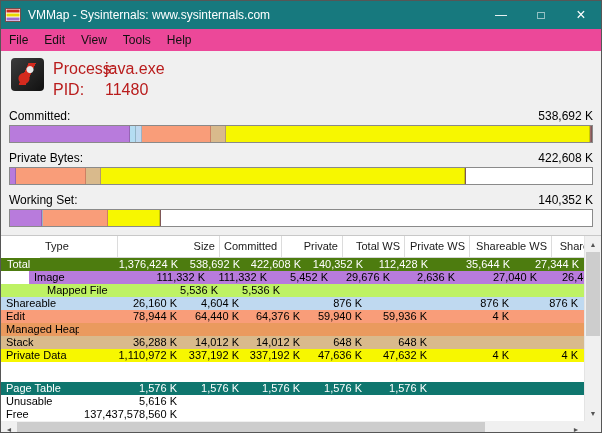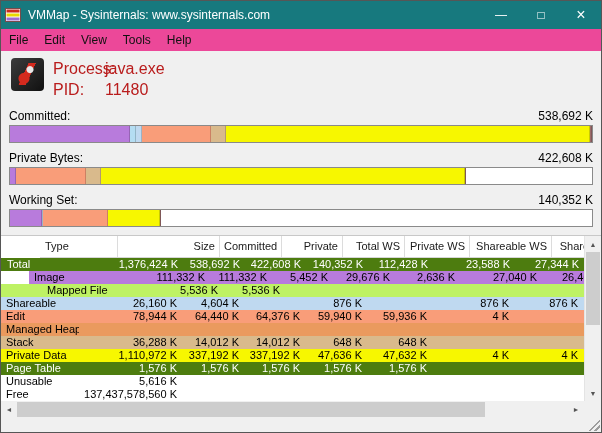--- a/index.html
+++ b/index.html
@@ -181,21 +181,21 @@
           <div class="th">Shared WS</div>
         </div>
       <div class="table-body">
           <div class="tr cols" style="background: #4d7c0f; color: rgb(255, 255, 255); justify-content: center;">
             <div class="td">Total</div>
             <div class="td">1,376,424 K</div>
             <div class="td">538,692 K</div>
             <div class="td">422,608 K</div>
             <div class="td">140,352 K</div>
             <div class="td">112,428 K</div>
-            <div class="td">23,588 K</div>
+            <div class="td">35,644 K</div>
             <div class="td">27,344 K</div>
           </div>
           <div class="tr cols" style="background: rgb(184, 123, 220); color: rgb(0, 0, 0); margin-left: 28px;">
             <div class="td">Image</div>
             <div class="td">111,332 K</div>
             <div class="td">111,332 K</div>
             <div class="td">5,452 K</div>
             <div class="td">29,676 K</div>
             <div class="td">2,636 K</div>
             <div class="td">27,040 K</div>
@@ -254,21 +254,21 @@
           <div class="tr cols" style="background: rgb(247, 247, 0); color: rgb(0, 0, 0);">
             <div class="td">Private Data</div>
             <div class="td">1,110,972 K</div>
             <div class="td">337,192 K</div>
             <div class="td">337,192 K</div>
             <div class="td">47,636 K</div>
             <div class="td">47,632 K</div>
             <div class="td">4 K</div>
             <div class="td">4 K</div>
           </div>
-          <div class="tr cols" style="background: #4d7c0f; color: rgb(255, 255, 255);">
+          <div class="tr cols" style="background: #0f766e; color: rgb(255, 255, 255); margin-top: 20px;">
             <div class="td">Page Table</div>
             <div class="td">1,576 K</div>
             <div class="td">1,576 K</div>
             <div class="td">1,576 K</div>
             <div class="td">1,576 K</div>
             <div class="td">1,576 K</div>
             <div class="td"></div>
             <div class="td"></div>
           </div>
           <div class="tr cols" style="background: rgb(255, 255, 255); color: rgb(0, 0, 0);">

